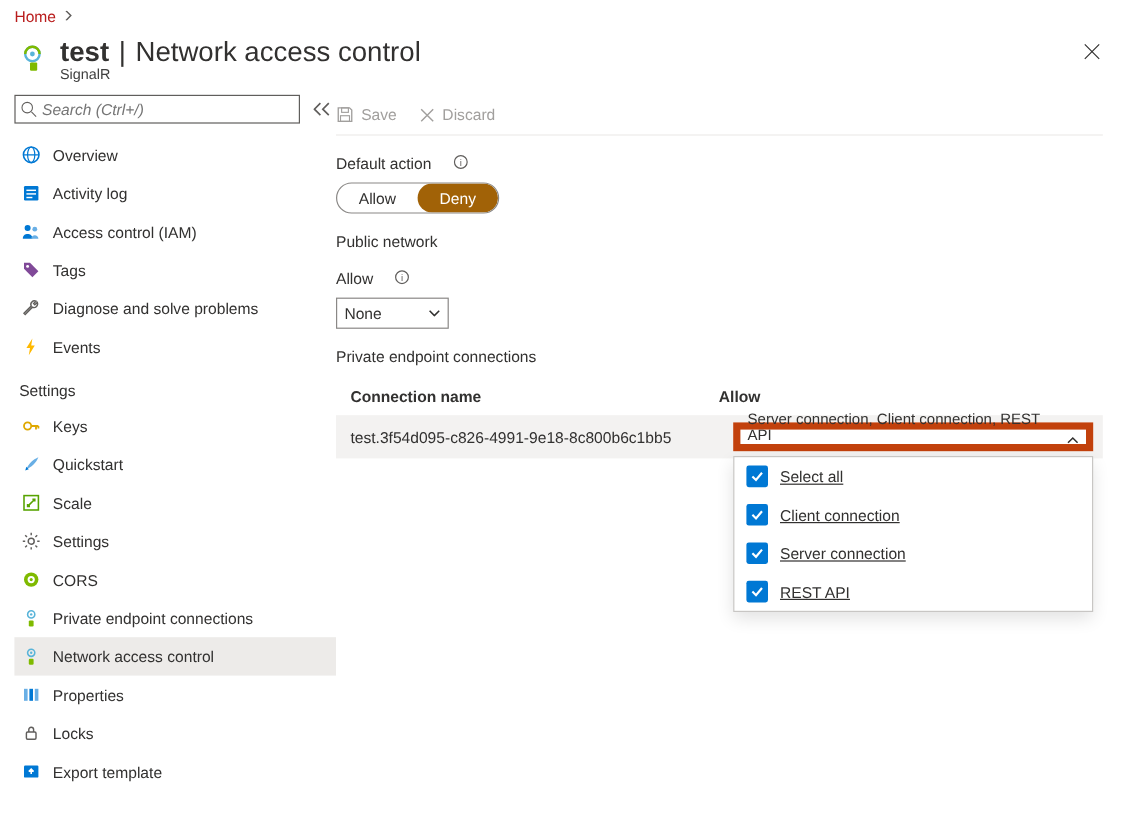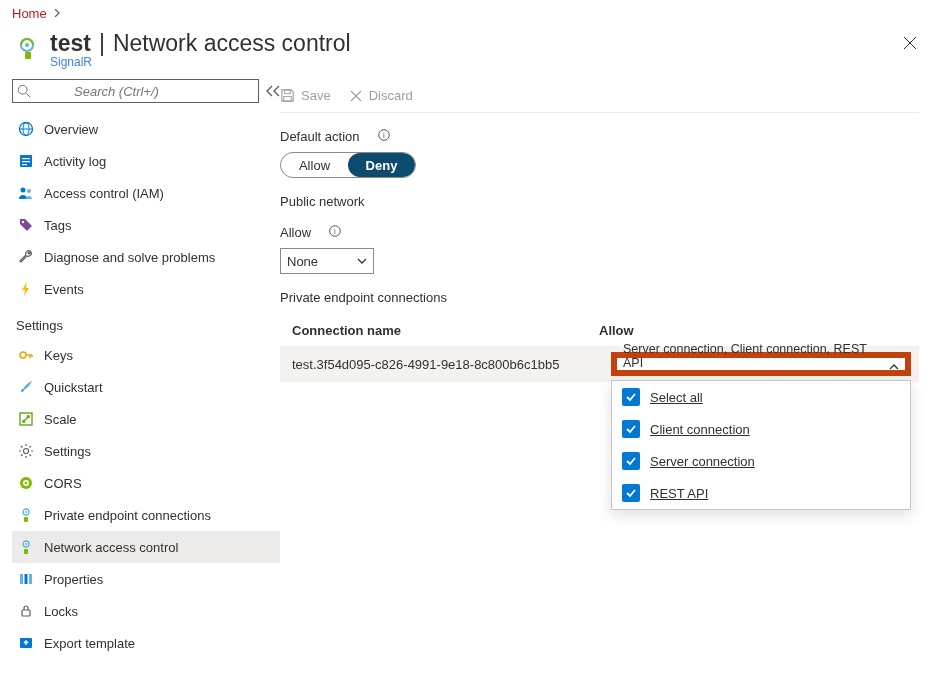--- a/index.html
+++ b/index.html
@@ -32,38 +32,37 @@
     width: 26px; height: 26px; margin-top: 6px; margin-right: 10px;
     display:flex; align-items:center; justify-content:center;
   }
   .hdr-title-block { flex: 1; }
   .hdr-title {
     font-size: 23px; font-weight: 400; color: #323130;
     display: flex; align-items: baseline;
   }
   .hdr-title .name { font-weight: 600; }
   .hdr-title .pipe { margin: 0 8px; font-weight: 300; color: #323130;}
-  .hdr-subtitle { font-size: 12px; color: #3b82f6; margin-top: -2px; }
+  .hdr-subtitle { font-size: 12px; color: #404040; margin-top: -2px; }
   .close-x {
     width: 16px; height: 16px; margin-top: 6px;
     cursor: pointer; color: #323130;
   }
 
   
   .body-split { display: flex; }
   .sidebar { width: 280px; padding: 0 0 0 12px; }
   .main    { flex: 1; padding: 0 20px 0 0; }
 
   
   .search-row { display: flex; align-items: center; margin-bottom: 10px; }
   .search-box {
     flex: 1; display: flex; align-items: center;
     border: 1px solid #605e5c; height: 24px;
     padding: 0 4px;
-    gap: 39px;
   }
   .search-box input {
     border: none; outline: none; flex: 1;
     font-size: 13px; padding-left: 4px;
     font-style: italic; color: #605e5c;
     background: transparent;
   }
   .collapse-chevrons {
     width: 24px; display:flex; justify-content:center; cursor:pointer;
     color:#605e5c; margin-left:6px;
@@ -99,21 +98,21 @@
   .sect-head { display:flex; font-size:13px; color:#323130;gap:12px; }
   .sect-head .info { margin-left:6px; color:#605e5c; }
 
   
   .pill-group {
     margin-top:8px; border:1px solid #8a8886; border-radius:14px;
     width:136px; height:26px; display:flex; overflow:hidden;
   }
   .pill { flex:1; display:flex; align-items:center; justify-content:center;
           cursor:pointer; font-size:13px; }
-  .pill.sel { background:#0c4a6e; color:#fff; border-radius:12px; font-weight:700;}
+  .pill.sel { background:#a16207; color:#fff; border-radius:12px; font-weight:400;}
   .pill.unsel { color:#323130; }
 
   
   .sel-box {
     margin-top:8px; border:1px solid #8a8886;
     width:94px; height:24px; display:flex; align-items:center;
     padding:12px 6px; justify-content:space-between; cursor:pointer;
   }
 
   

